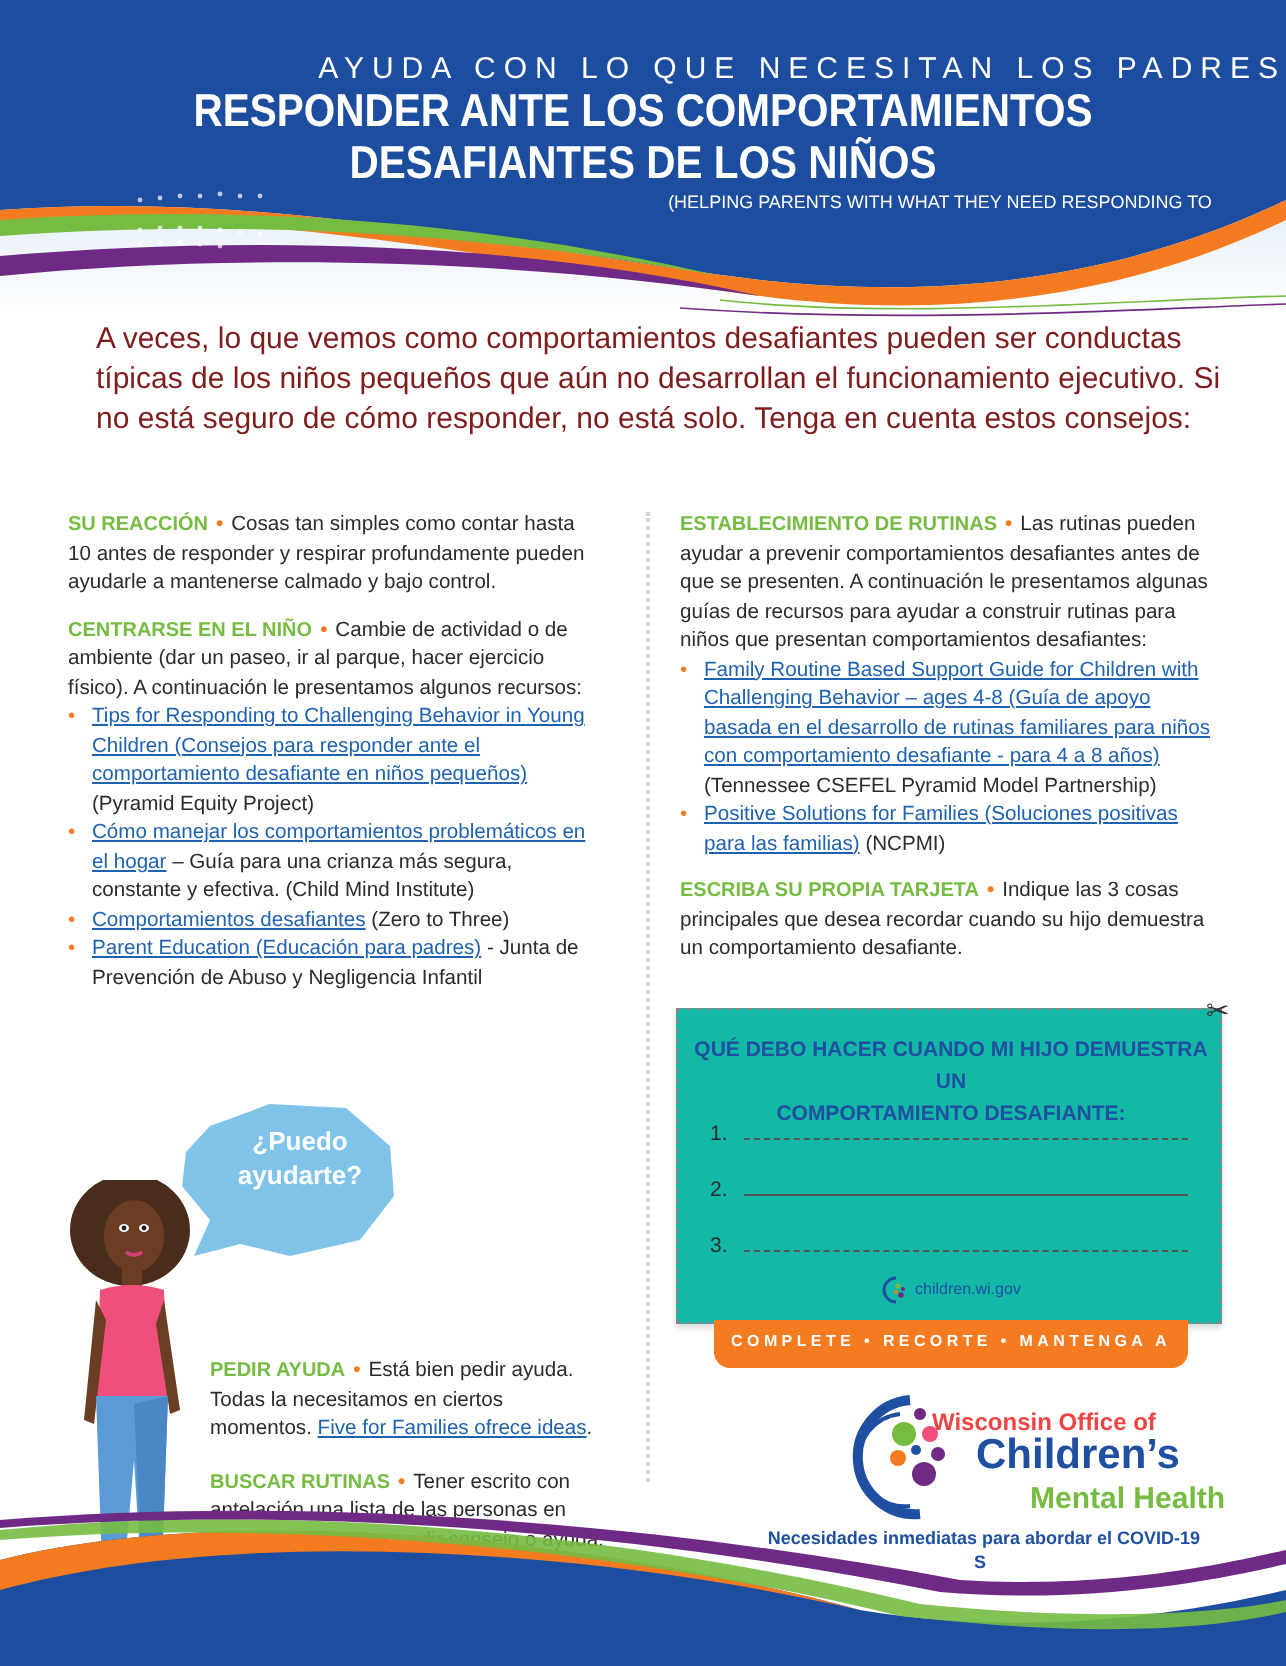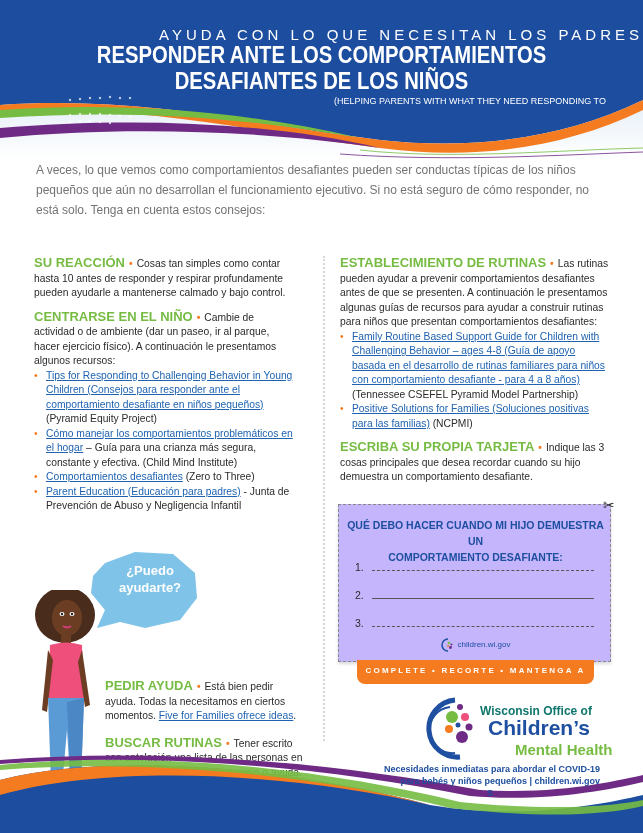--- a/index.html
+++ b/index.html
@@ -7,54 +7,54 @@
   body { position: relative; font-family: "Liberation Sans", sans-serif; color: #2b2b2b; }
 
   .header-bg { position: absolute; left: 0; top: 0; width: 643px; height: 160px; }
   .footer-bg { position: absolute; left: 0; top: 750px; width: 643px; height: 83px; }
 
   .header-text { position: absolute; left: 0; top: 0; width: 643px; text-align: center; color: #fff; }
   .kicker { position: absolute; top: 26px; left: 0; width: 643px; font-size: 15px; letter-spacing: 4px; font-weight: 400; text-align: right; }
   .title { position: absolute; top: 42px; left: 0; width: 643px; font-size: 23px; font-weight: 700; line-height: 26px; text-align: center; font-family: "Liberation Sans", sans-serif; transform: scaleX(0.88); }
   .subtitle { position: absolute; top: 96px; left: 330px; width: 280px; font-size: 9px; font-weight: 400; line-height: 11px; text-align: center; }
 
-  .intro { position: absolute; left: 36px; top: 160px; width: 570px; font-size: 12px; line-height: 20px; color: #737373; }
+  .intro { position: absolute; left: 48px; top: 160px; width: 570px; font-size: 15px; line-height: 20px; color: #7f1d1d; }
 
   .col { position: absolute; font-size: 10.3px; line-height: 14.5px; color: #2b2b2b; }
   .col-left { left: 34px; top: 256px; width: 262px; }
   .col-right { left: 340px; top: 256px; width: 270px; }
   .col-bottom { left: 105px; top: 631px; width: 200px; margin-top: 48px; }
 
-  .heading { color: #76bc43; font-weight: 700; font-size: 13px; }
+  .heading { color: #76bc43; font-weight: 700; font-size: 10px; }
   .dot { color: #f47b20; margin: 0 4px; font-weight: 700; }
   .section { margin-bottom: 9px; }
   .res-list { list-style: none; }
   .res-list li { position: relative; padding-left: 12px; }
   .res-list li::before { content: "•"; color: #f47b20; position: absolute; left: 0; top: 0; }
   a.link { color: #1e62b0; text-decoration: underline; }
 
   .divider { position: absolute; left: 323px; top: 256px; width: 0; height: 485px; border-left: 2px dotted #d6d6d6; }
 
-  .card { position: absolute; left: 338px; top: 504px; width: 273px; height: 158px; border: 1.5px dashed #888; background: #c4b5fd; box-shadow: 0 2px 3px rgba(0,0,0,0.15); }
+  .card { position: absolute; left: 338px; top: 504px; width: 273px; height: 158px; border: 1.5px dashed #888; background: #14b8a6; box-shadow: 0 2px 3px rgba(0,0,0,0.15); }
   .card-title { position: absolute; top: 12px; left: 0; width: 273px; text-align: center; font-size: 10.5px; font-weight: 700; color: #1e4fa0; line-height: 16px; }
   .card-line { position: absolute; left: 16px; font-size: 10.5px; color: #2b2b2b; }
   .card-line .blank { display: inline-block; width: 222px; border-bottom: 1px dashed #555; margin-left: 8px; height: 8px; }
   .card-site { position: absolute; top: 133px; left: 0; width: 273px; text-align: center; font-size: 8px; color: #1e4fa0; }
   .card-site .logo-mini { display: inline-block; width: 14px; height: 14px; vertical-align: middle; margin-right: 3px; }
   .scissors { position: absolute; left: 603px; top: 497px; font-size: 14px; color: #333; }
 
   .cta { position: absolute; left: 357px; top: 660px; width: 237px; height: 24px; background: #f47b20; border-radius: 0 0 8px 8px; color: #fff; font-weight: 700; font-size: 8px; letter-spacing: 2.2px; text-align: center; line-height: 22px; }
 
   .speech { position: absolute; left: 85px; top: 548px; width: 115px; height: 82px; }
   .speech-text { position: absolute; left: 100px; top: 562px; width: 100px; text-align: center; color: #fff; font-weight: 700; font-size: 13px; line-height: 17px; }
 
   .person { position: absolute; left: 20px; top: 590px; width: 95px; height: 240px; }
 
   .logo { position: absolute; left: 425px; top: 695px; width: 200px; height: 65px; }
-  .logo-text-1 { position: absolute; left: 480px; top: 704px; font-size: 12px; color: #0f766e; font-weight: 700; }
+  .logo-text-1 { position: absolute; left: 466px; top: 704px; font-size: 12px; color: #ef4444; font-weight: 700; }
   .logo-text-2 { position: absolute; left: 488px; top: 716px; font-size: 21px; color: #1e4fa0; font-weight: 700; }
   .logo-text-3 { position: absolute; left: 515px; top: 741px; font-size: 15px; color: #76bc43; font-weight: 700; }
 
   .footer-note { position: absolute; left: 360px; top: 763px; width: 240px; text-align: right; font-size: 9px; font-weight: 700; color: #1e4fa0; line-height: 12px; }
   .footer-note .s { display: block; text-align: center; width: 240px; padding-left: 20px; }
 </style>
 </head>
 <body>
 
 <svg class="header-bg" viewBox="0 0 643 160" preserveAspectRatio="none">
@@ -210,15 +210,14 @@
   <circle cx="24" cy="34" r="4" fill="#f47b20"></circle>
   <circle cx="44" cy="32" r="3.5" fill="#6e2a84"></circle>
   <circle cx="37" cy="42" r="6" fill="#6e2a84"></circle>
 </svg>
 <div class="logo-text-1">Wisconsin Office of</div>
 <div class="logo-text-2">Children’s</div>
 <div class="logo-text-3">Mental Health</div>
 
 <div class="footer-note">
   <div>Necesidades inmediatas para abordar el COVID-19</div>
-  <div>para bebés y niños pequeños  |  children.wi.gov</div>
   <span class="s">S</span>
 </div>
 
 </body></html>

